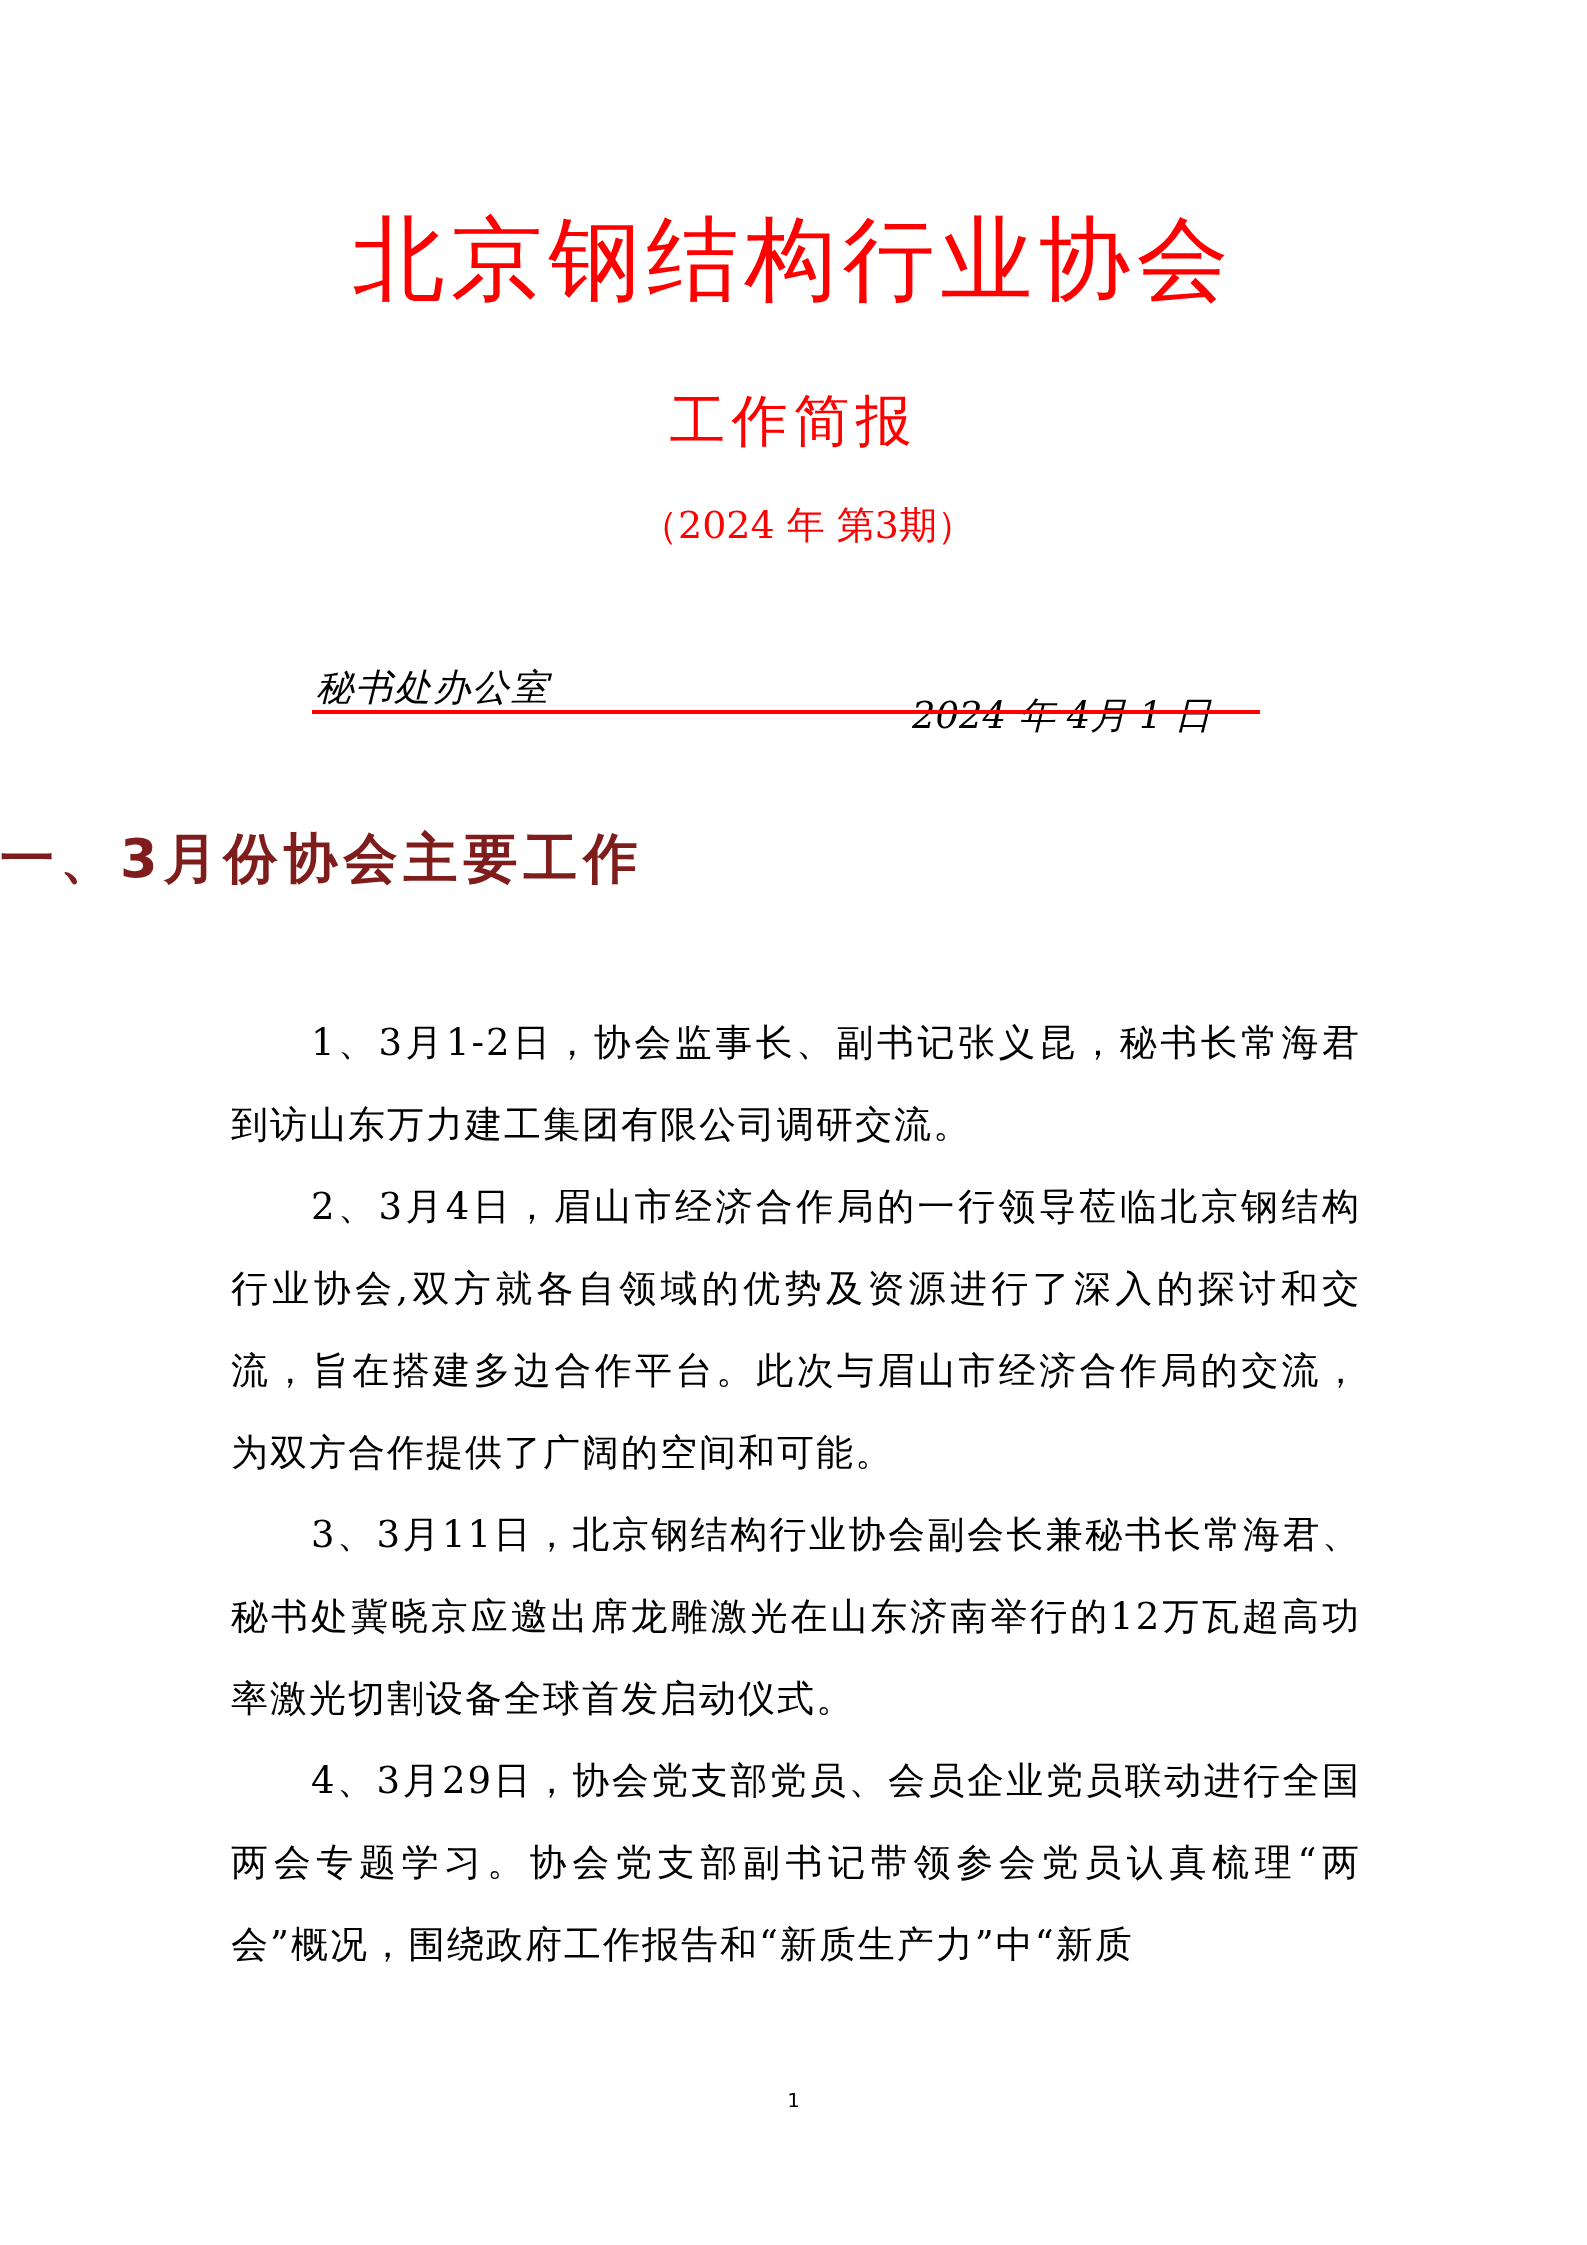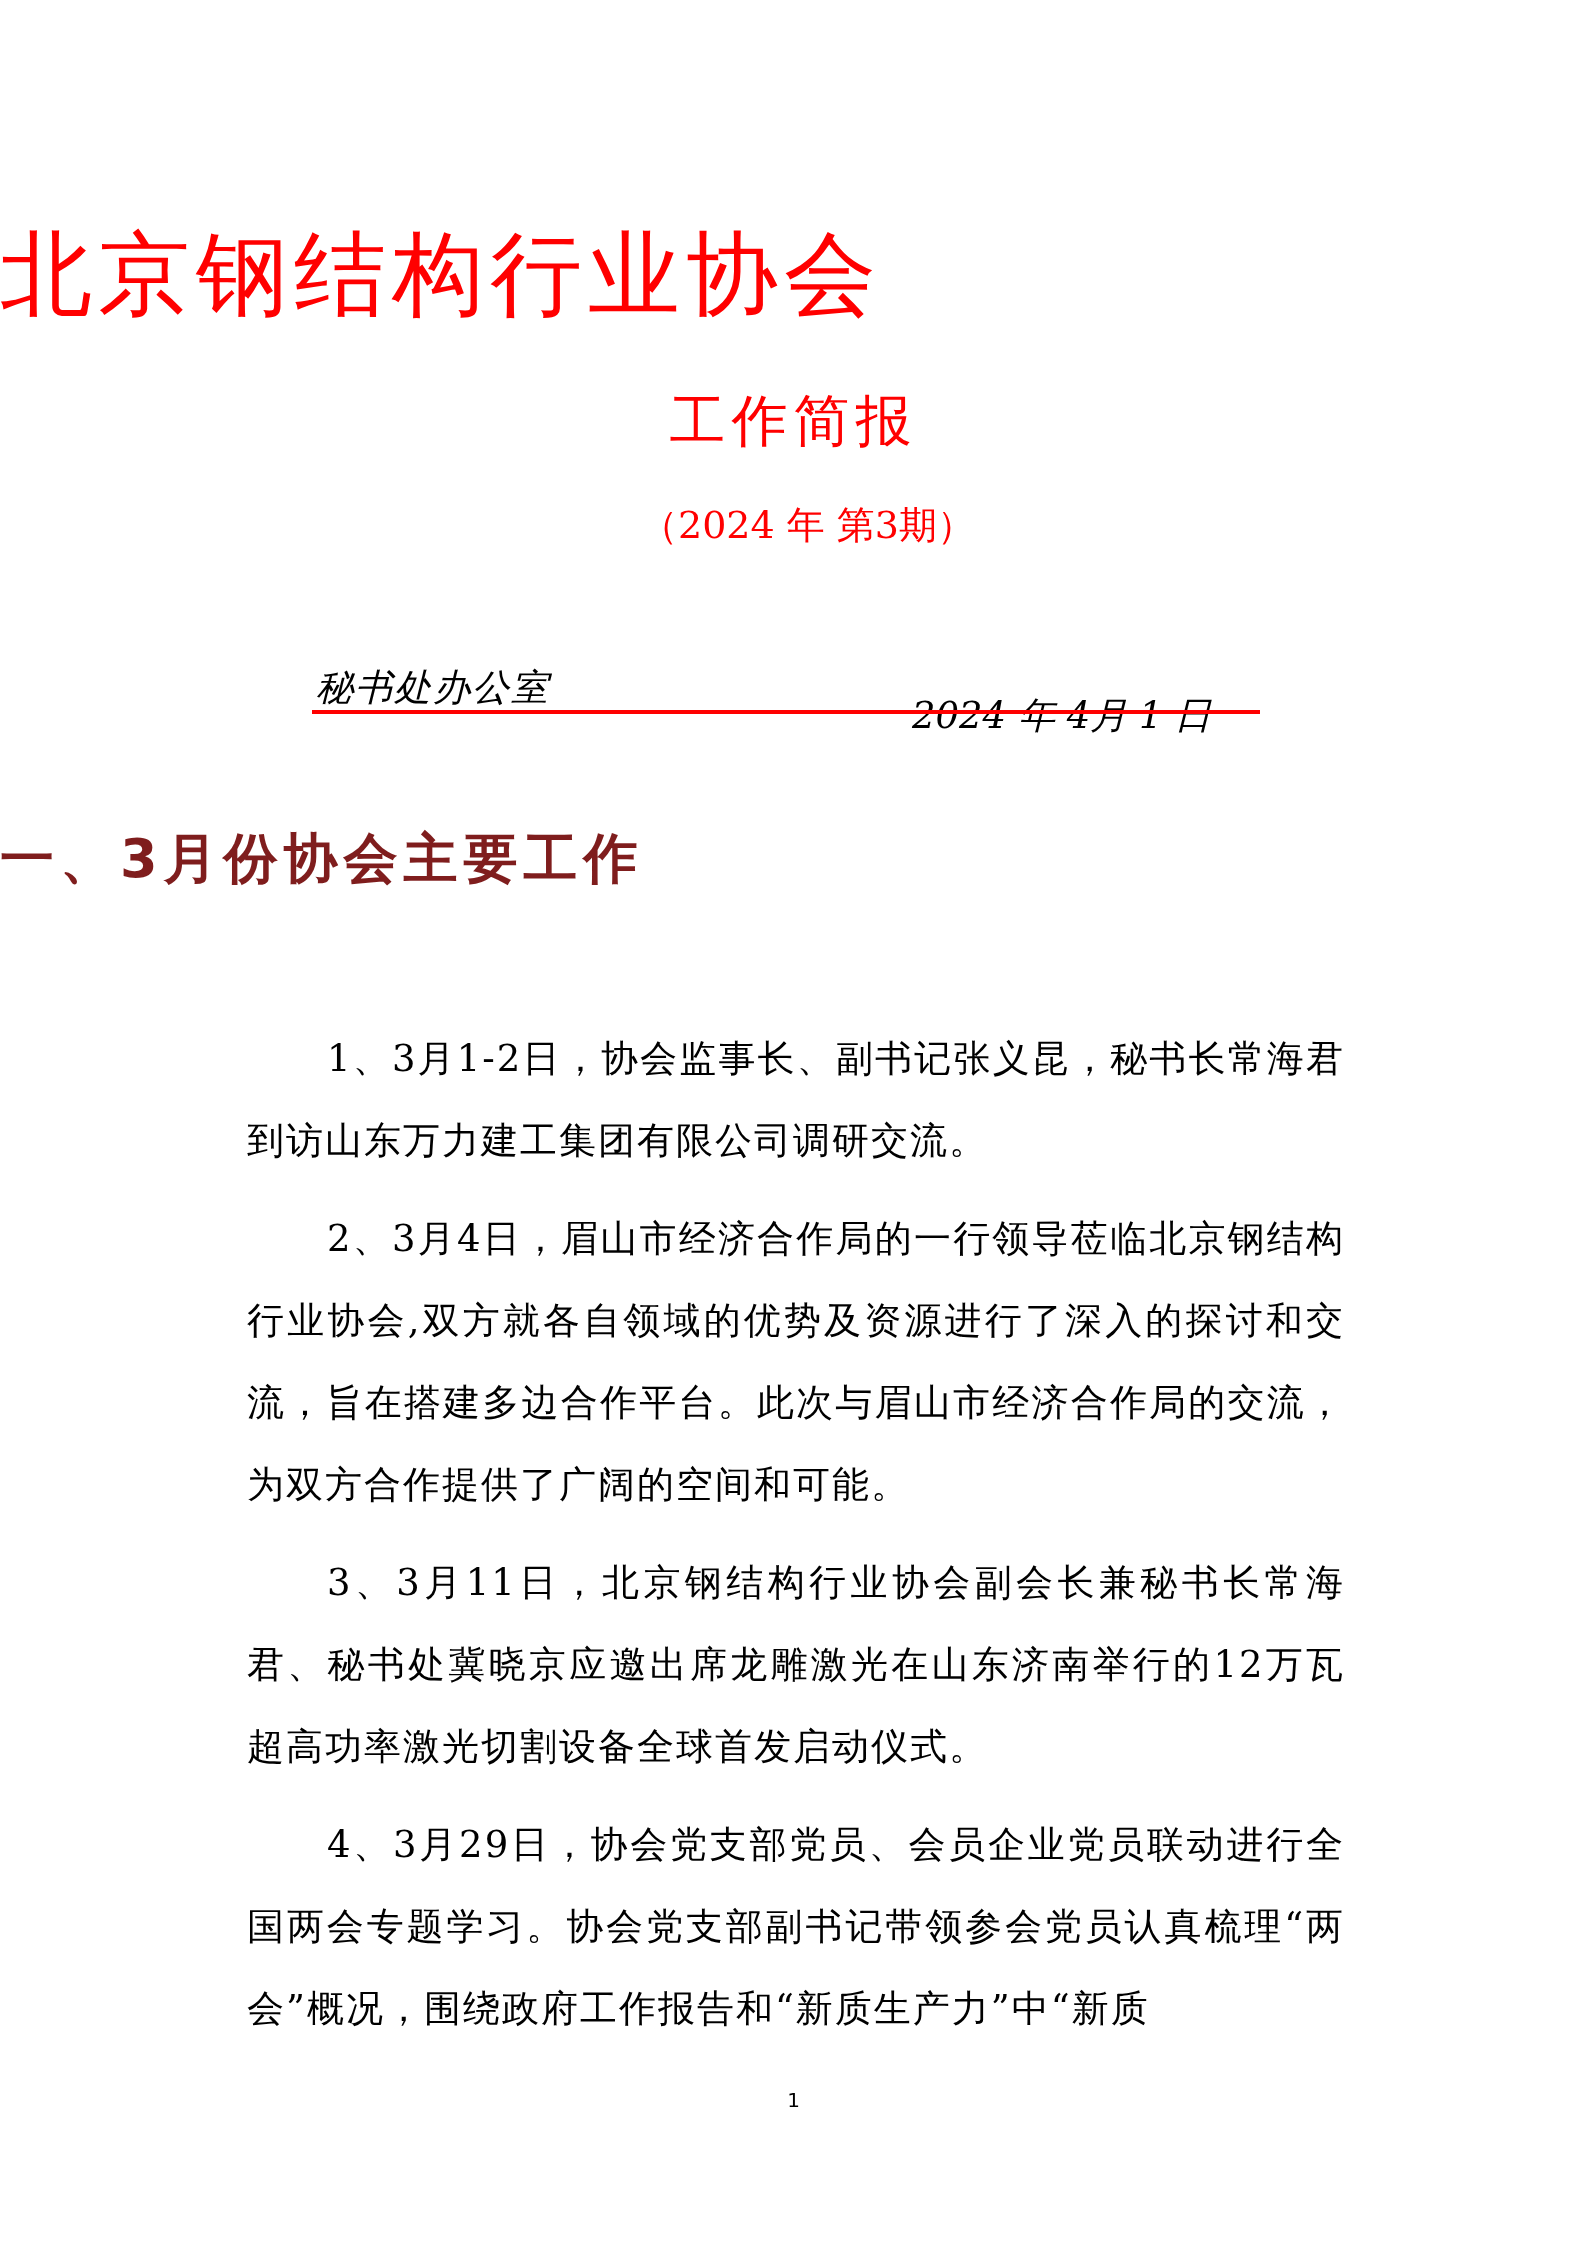--- a/index.html
+++ b/index.html
@@ -18,22 +18,22 @@
     .page {
       position: absolute;
       left: 0; top: 0;
       width: 1587px;
       height: 2245px;
       background: #ffffff;
     }
     .masthead-title {
       position: absolute;
       left: 0; right: 0;
-      top: 220px;
-      text-align: left;
+      top: 205px;
+      text-align: center;
       font-family: "DejaVu Sans", "Liberation Sans", sans-serif;
       font-size: 92px;
       line-height: 110px;
       letter-spacing: 6px;
       color: #ff0000;
       font-weight: normal;
     }
     .masthead-subtitle {
       position: absolute;
       left: 0; right: 0;
@@ -110,21 +110,21 @@
       left: 231px;
       width: 1130px;
       top: 1002px;
       font-family: "DejaVu Serif", "Liberation Serif", serif;
       font-size: 37px;
       line-height: 82px;
       color: #000000;
       text-align: justify;
     }
     .body-text p {
-      margin: 16px;
+      margin: 0;
       text-indent: 80px;
       letter-spacing: 2px;
     }
 
     .page-number {
       position: absolute;
       left: 0; right: 0;
       top: 2088px;
       text-align: center;
       font-family: "DejaVu Sans", "Liberation Sans", sans-serif;

